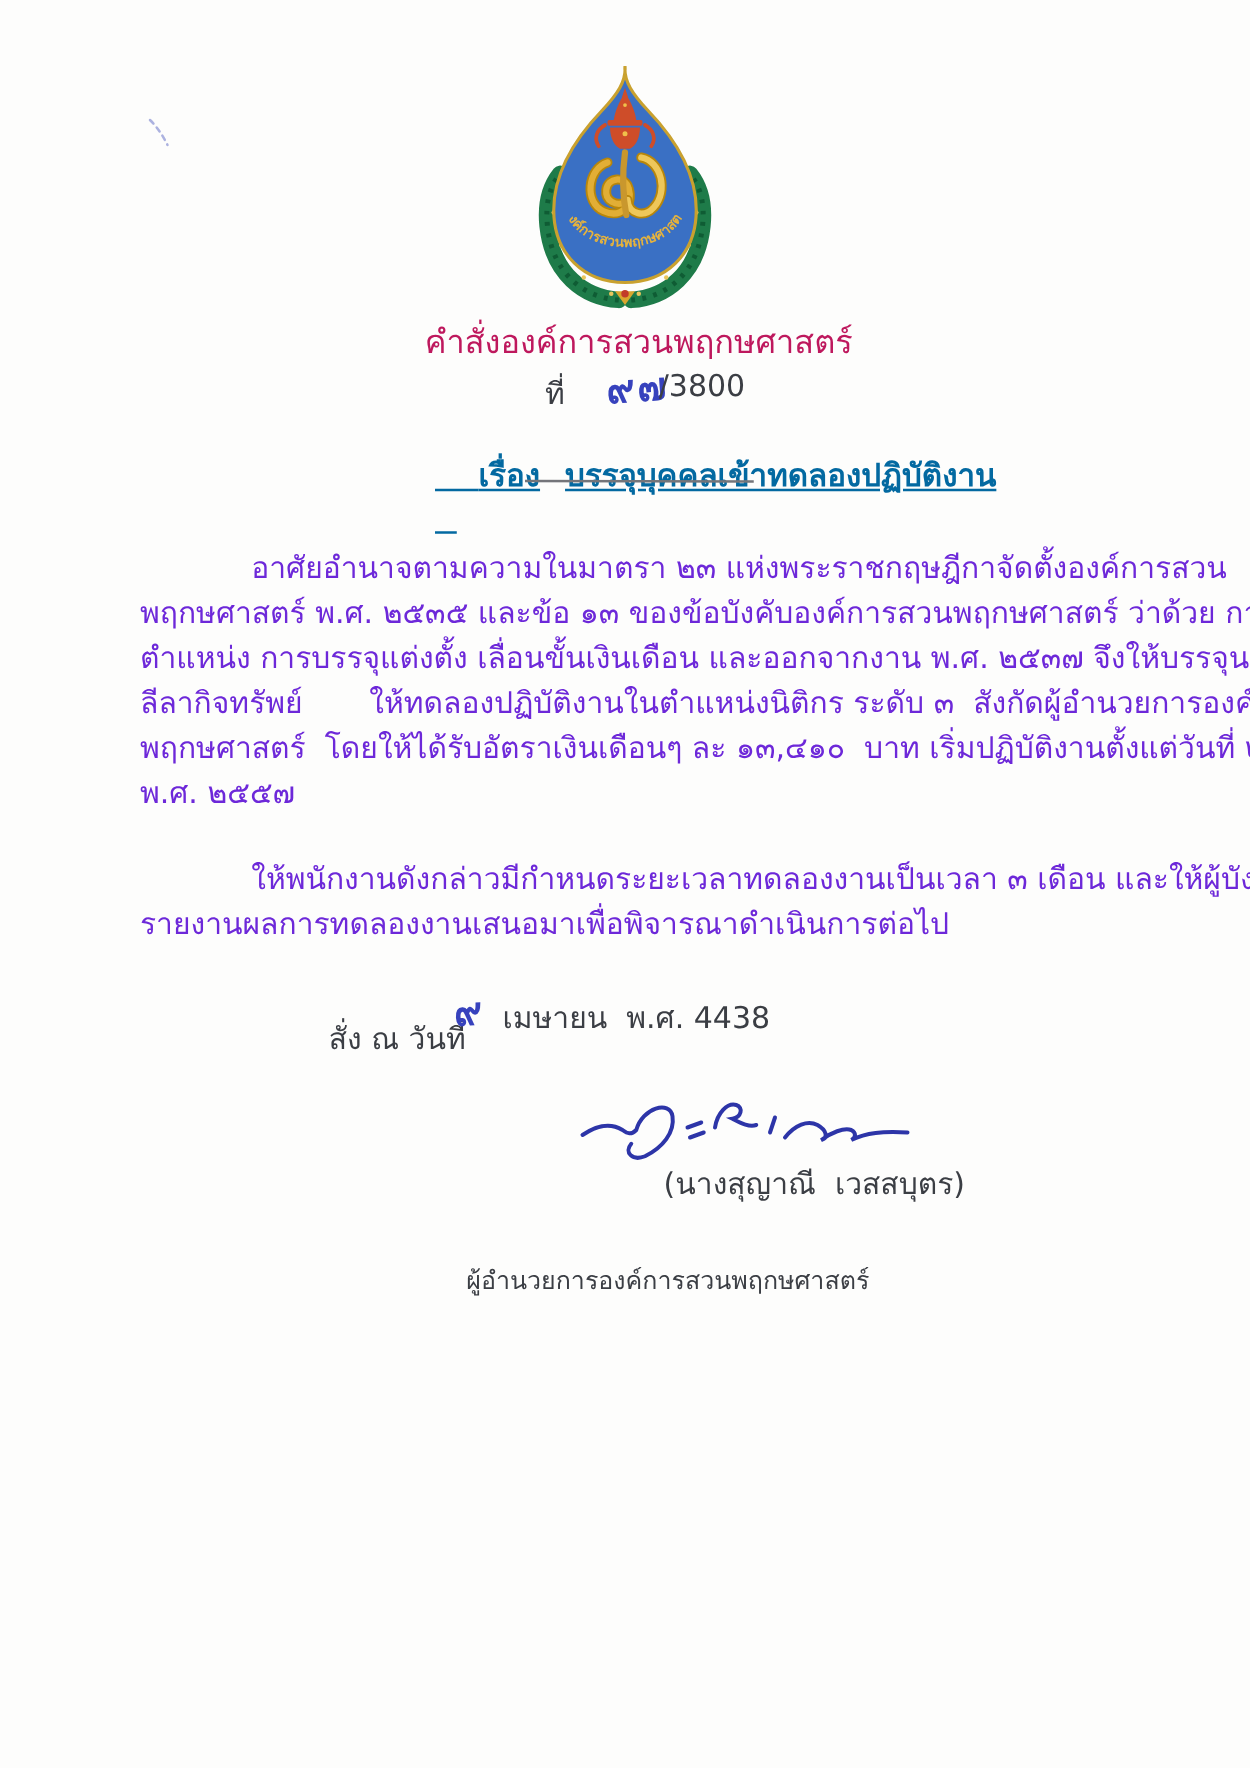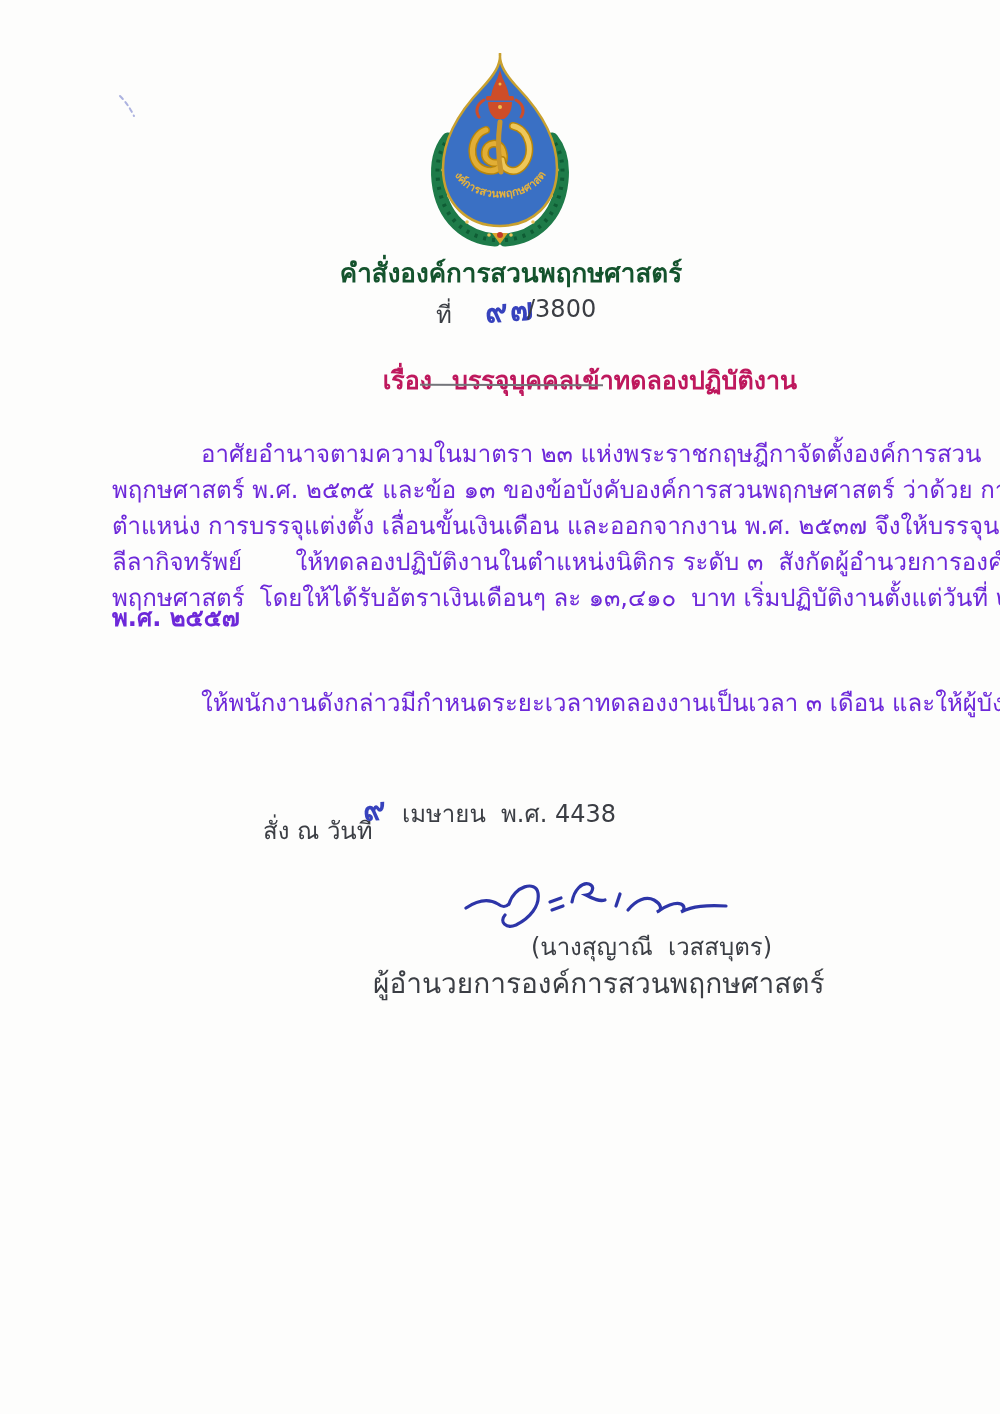--- a/index.html
+++ b/index.html
@@ -8,52 +8,52 @@
     width:1000px;height:1414px;
     margin:0 auto;
     background:#fdfdfc;
     overflow:hidden;
     font-family:"DejaVu Sans","Liberation Sans",sans-serif;
     color:#3b3e44;
   }
   .abs{position:absolute;}
   .doc-title{
     top:252px;left:511px;transform:translateX(-50%);
-    font-size:26px;font-weight:bold;color:#14532d;white-space:nowrap;text-align:right;
+    font-size:26px;font-weight:normal;color:#be185d;white-space:nowrap;text-align:right;
   }
   .docno-row{top:293px;left:436px;font-size:24px;white-space:nowrap;}
   .docno-label{position:absolute;left:0;top:2px;}
   .handwriting{
     color:#3742bd;
     font-size:31px;
     font-weight:bold;
     transform:rotate(-4deg);
     letter-spacing:2px;
   }
   .docno-hand{position:absolute;left:49px;top:-8px;}
   .docno-year{position:absolute;left:91px;top:2px;}
-  .subject-row{top:331px;left:348px;font-size:25px;font-weight:bold;color:#be185d;white-space:pre;}
+  .subject-row{top:331px;left:348px;font-size:25px;font-weight:bold;color:#0369a1;white-space:pre;text-decoration:underline;}
   .subject-label{margin-right:20px;}
   .divider{
     top:384px;left:420px;width:183px;height:0;
     border-top:2px solid #74757a;
     transform:rotate(0.15deg);
   }
   .bodyline{
     position:absolute;left:112px;width:790px;
     font-size:24px;line-height:36.5px;
     white-space:pre;color:#6d28d9;
   }
   .indent{padding-left:89px;}
   .issued-row{top:791px;left:263px;font-size:24px;white-space:nowrap;}
   .issued-prefix{position:absolute;left:0;top:20px;}
   .issued-day{position:absolute;left:100px;top:-7px;}
   .issued-rest{position:absolute;left:139px;top:3px;white-space:pre;}
   .sig-name{top:927px;left:372px;width:400px;text-align:right;font-size:24px;white-space:pre;}
-  .sig-title{top:961px;left:373px;width:400px;text-align:center;font-size:28px;white-space:nowrap;}
+  .sig-title{top:1008px;left:373px;width:400px;text-align:left;font-size:20px;white-space:nowrap;}
   svg{display:block;}
 </style>
 </head>
 <body>
 
 <div class="page">
 
   <svg class="abs" style="left:114px;top:92px;" width="32" height="32" viewBox="0 0 32 32">
     <path d="M6 4 C12 10 16 16 20 24" stroke="#6a74c8" stroke-width="2" stroke-linecap="round" fill="none" stroke-dasharray="4 4" opacity="0.55"></path>
   </svg>
@@ -119,23 +119,24 @@
     <span class="subject-label">เรื่อง</span><span>บรรจุบุคคลเข้าทดลองปฏิบัติงาน</span>
   </div>
 
   <div class="abs divider"></div>
 
   <div class="bodyline indent" style="top:436px;">อาศัยอำนาจตามความในมาตรา ๒๓ แห่งพระราชกฤษฎีกาจัดตั้งองค์การสวน</div>
   <div class="bodyline" style="top:472px;">พฤกษศาสตร์ พ.ศ. ๒๕๓๕ และข้อ ๑๓ ของข้อบังคับองค์การสวนพฤกษศาสตร์ ว่าด้วย การกำหนด</div>
   <div class="bodyline" style="top:508px;">ตำแหน่ง การบรรจุแต่งตั้ง เลื่อนขั้นเงินเดือน และออกจากงาน พ.ศ. ๒๕๓๗ จึงให้บรรจุนางสาวธนิษฐ์</div>
   <div class="bodyline" style="top:544px;">ลีลากิจทรัพย์       ให้ทดลองปฏิบัติงานในตำแหน่งนิติกร ระดับ ๓  สังกัดผู้อำนวยการองค์การสวน</div>
   <div class="bodyline" style="top:580px;">พฤกษศาสตร์  โดยให้ได้รับอัตราเงินเดือนๆ ละ ๑๓,๔๑๐  บาท เริ่มปฏิบัติงานตั้งแต่วันที่ ๒๑ เมษายน</div>
-  <div class="bodyline" style="top:600px;font-weight:bold;">พ.ศ. ๒๕๕๗</div>
+  <div class="bodyline" style="top:616px;">พ.ศ. ๒๕๕๗</div>
 
   <div class="bodyline indent" style="top:685px;">ให้พนักงานดังกล่าวมีกำหนดระยะเวลาทดลองงานเป็นเวลา ๓ เดือน และให้ผู้บังคับบัญชา</div>
+  <div class="bodyline" style="top:721px;">รายงานผลการทดลองงานเสนอมาเพื่อพิจารณาดำเนินการต่อไป</div>
 
   <div class="abs issued-row">
     <span class="issued-prefix">สั่ง ณ วันที่</span>
     <span class="handwriting issued-day">๙</span>
     <span class="issued-rest">เมษายน  พ.ศ. 4438</span>
   </div>
 
   <svg class="abs" style="left:452px;top:858px;" width="280" height="80" viewBox="0 0 280 80">
     <g fill="none" stroke="#2d35a8" stroke-width="3.2" stroke-linecap="round">
       <path d="M14 50 C26 42 36 40 46 46 C50 49 53 50 57 46 C62 28 84 22 86 35 C88 48 78 60 64 67 C54 71 47 64 53 57"></path>

